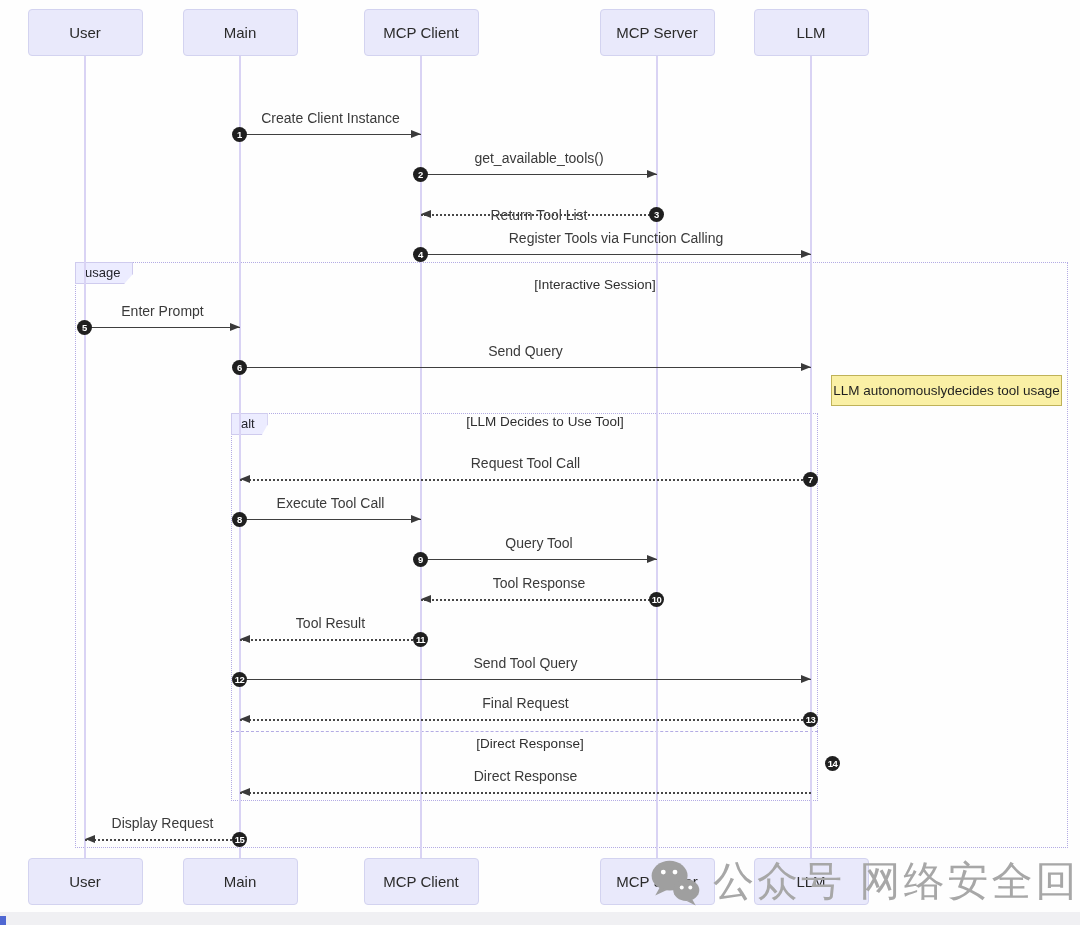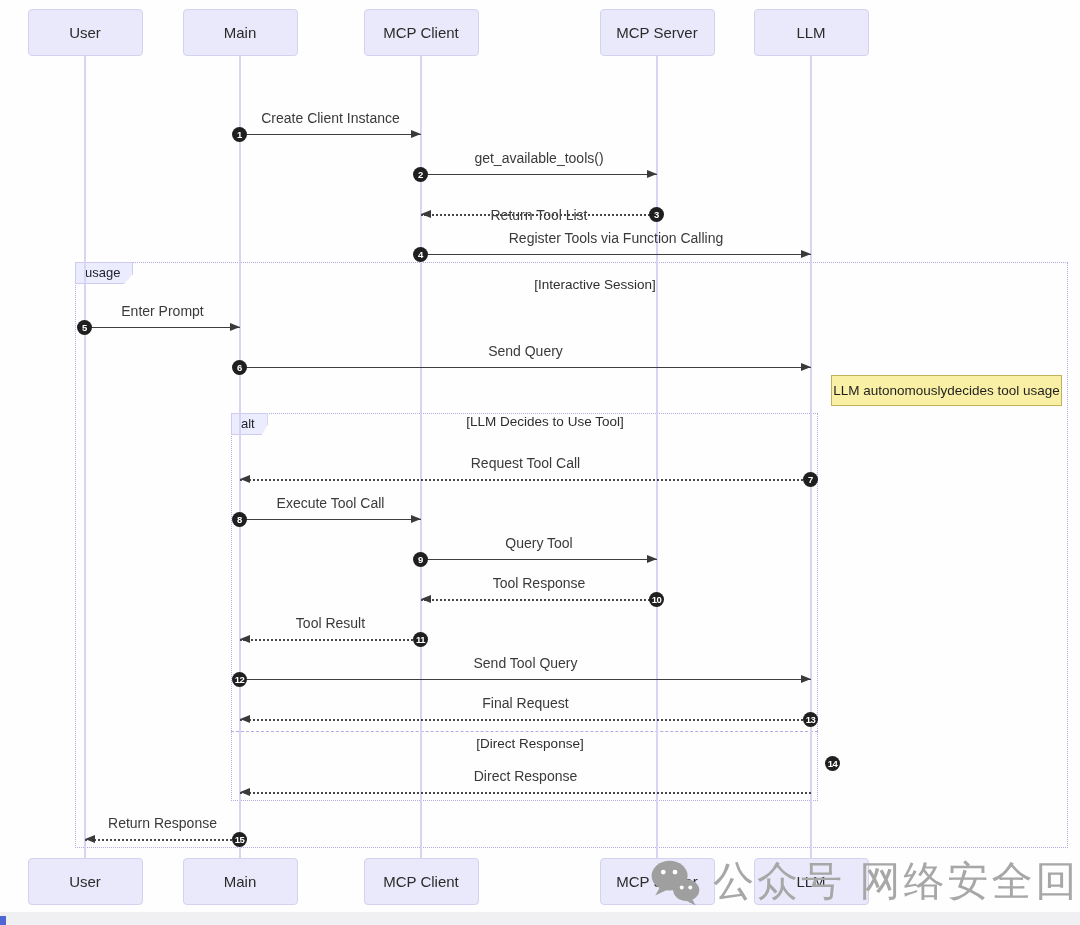--- a/index.html
+++ b/index.html
@@ -159,17 +159,17 @@
     <div class="arrow right" style="left: 801px; top: 675px;"></div>
     <div class="seq" style="left: 232px; top: 672px;">12</div>
     <div class="msg-label" style="left: 525.5px; top: 695px;">Final Request</div>
     <div class="msg-line dashed" style="left: 240px; top: 719px; width: 571px;"></div>
     <div class="arrow left" style="left: 240px; top: 715px;"></div>
     <div class="seq" style="left: 803px; top: 712px;">13</div>
     <div class="msg-label" style="left: 525.5px; top: 768px;">Direct Response</div>
     <div class="msg-line dashed" style="left: 240px; top: 792px; width: 571px;"></div>
     <div class="arrow left" style="left: 240px; top: 788px;"></div>
     <div class="seq" style="left: 803px; top: 756px; margin-left: 22px;">14</div>
-    <div class="msg-label" style="left: 162.5px; top: 815px;">Return Response</div>
+    <div class="msg-label" style="left: 162.5px; top: 815px;">Display Request</div>
     <div class="msg-line dashed" style="left: 85px; top: 839px; width: 155px;"></div>
     <div class="arrow left" style="left: 85px; top: 835px;"></div>
     <div class="seq" style="left: 232px; top: 832px;">15</div>
   </div>
 
 </body></html>

